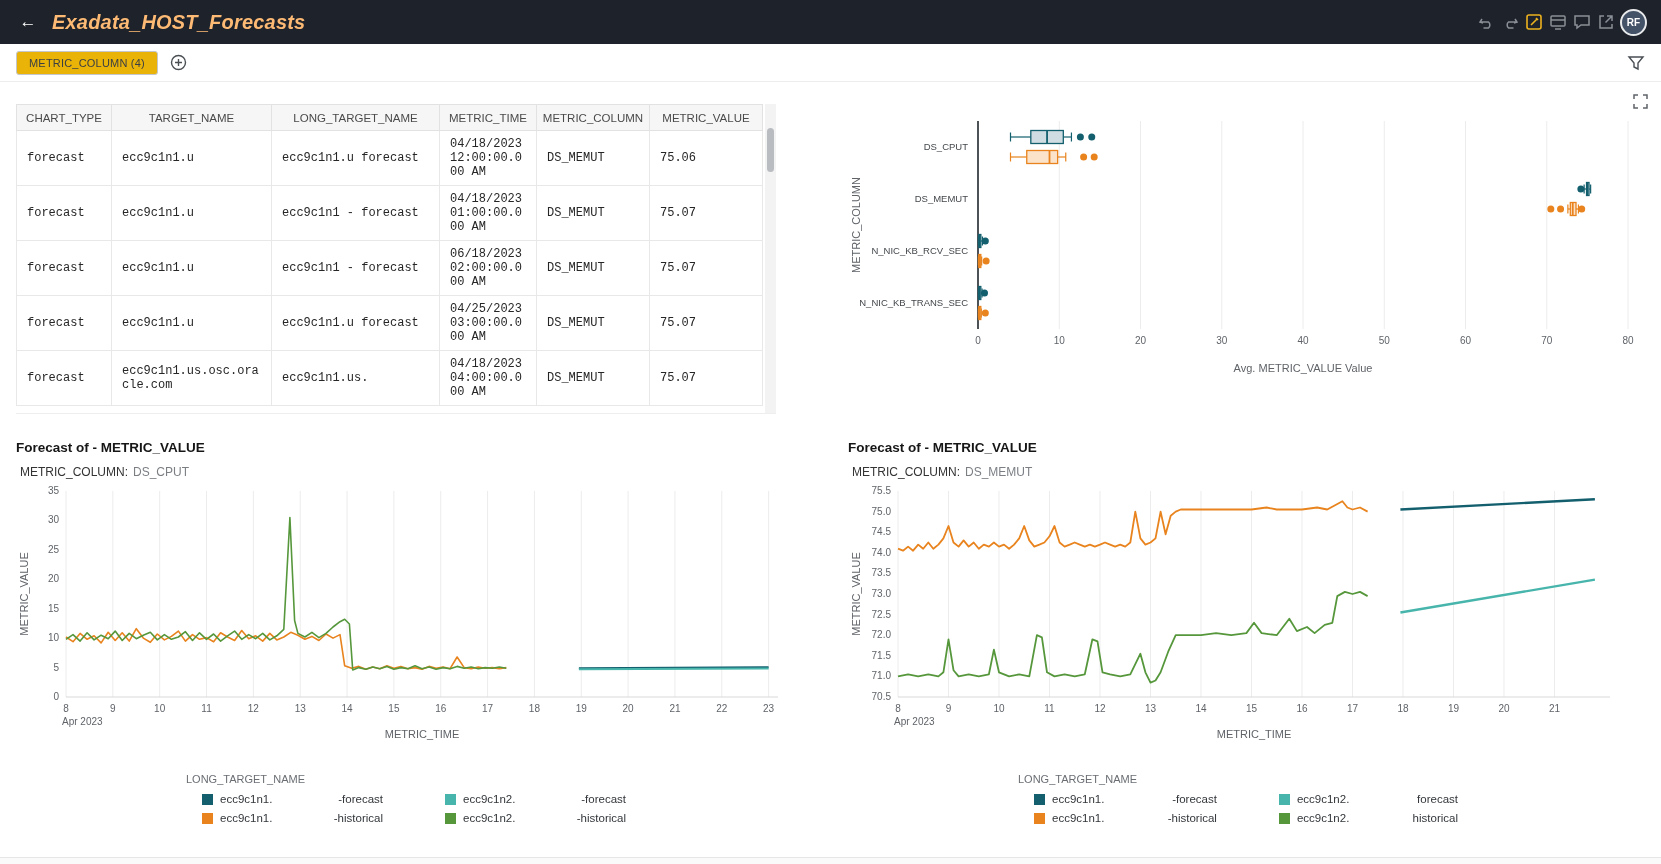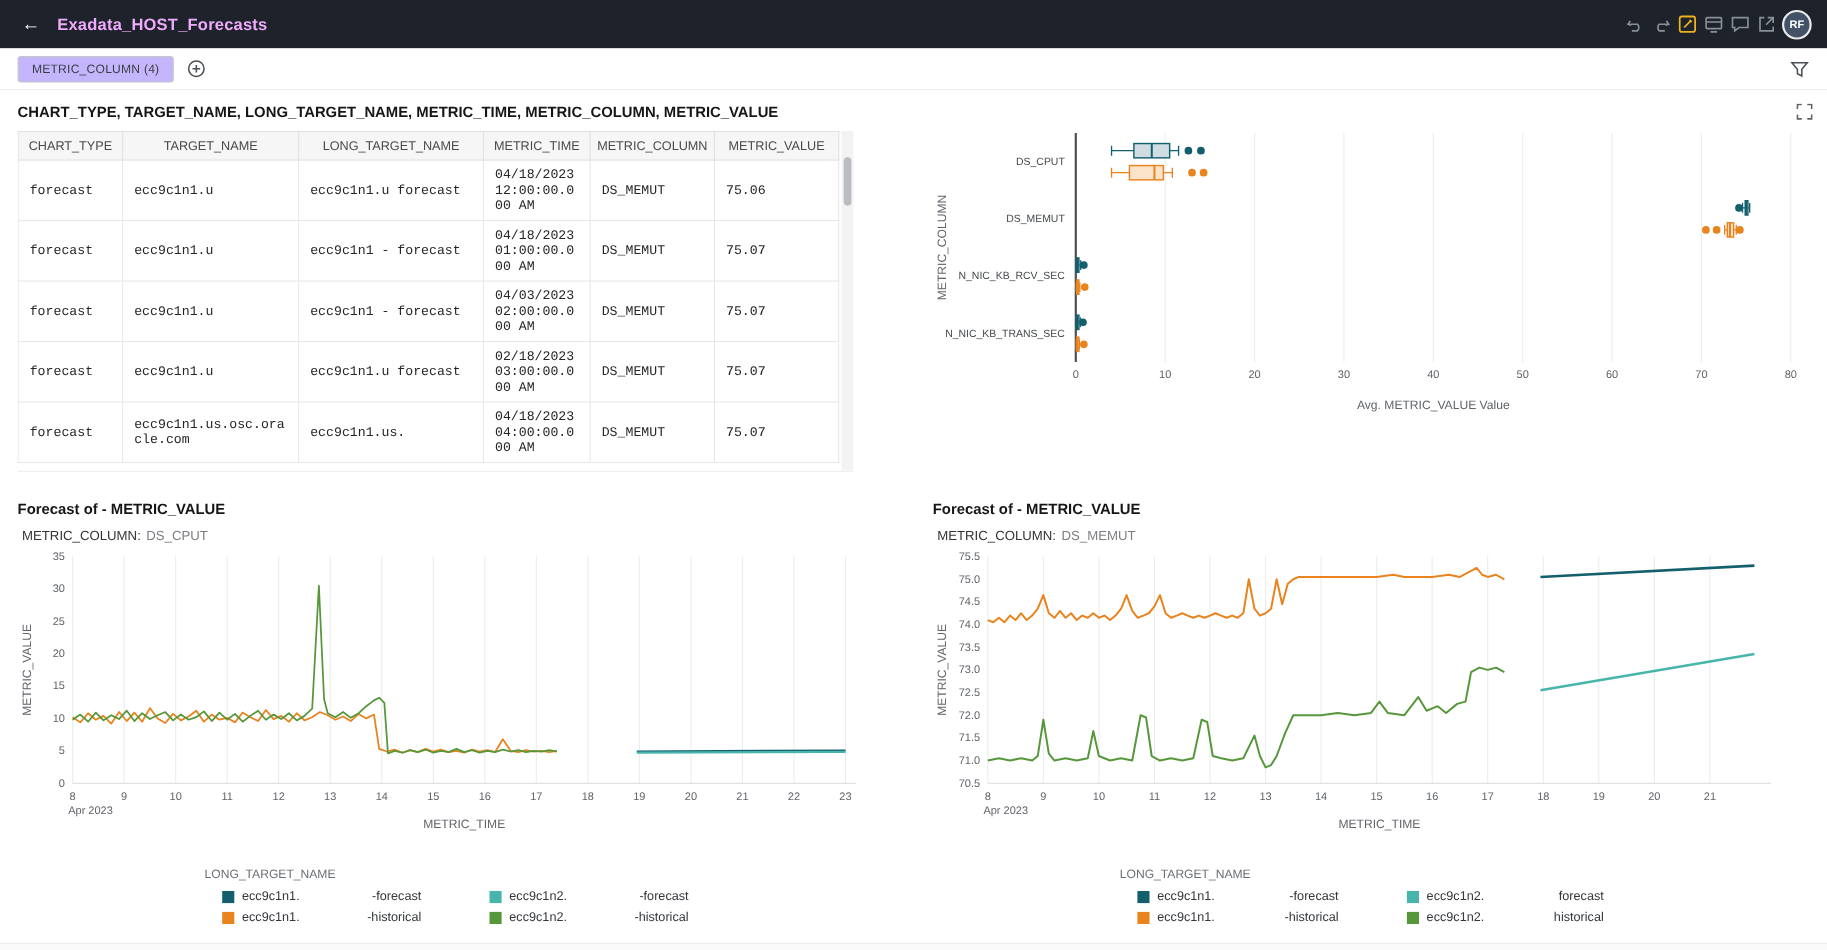--- a/index.html
+++ b/index.html
@@ -2,30 +2,30 @@
 <html><head>
 <meta charset="utf-8">
 <style>
   * { margin:0; padding:0; box-sizing:border-box; }
   html,body { width:1661px; height:864px; overflow:hidden; background:#fff;
     font-family:"Liberation Sans", sans-serif; color:#1a1a1a; }
 
   
   .app-header { height:44px; background:#1e222a; display:flex; align-items:center; padding:0 14px; }
   .back-btn { width:28px; height:28px; border:none; background:transparent; color:#fff; font-size:17px; cursor:pointer; margin-right:10px; }
-  .app-title { color:#f0abfc; font-size:15px; font-weight:600; letter-spacing:.2px; flex:0 0 auto; }
+  .app-title { color:#fdba74; font-size:20px; font-weight:600; letter-spacing:.2px; flex:0 0 auto;font-style:italic; }
   .header-right { margin-left:auto; display:flex; align-items:center; gap:4px;justify-content:flex-end; }
   .hicon { width:20px; height:20px; display:flex; align-items:center; justify-content:center; color:#8a9097; font-size:16px; cursor:pointer; }
   .hicon svg { display:block; }
   .avatar { width:27px; height:27px; border-radius:50%; background:#445268; border:2px solid #e8eaec;
     color:#fff; font-size:10px; font-weight:700; display:flex; align-items:center; justify-content:center; cursor:pointer; }
 
   
   .filter-bar { height:38px; display:flex; align-items:center; padding:0 16px; gap:12px; background:#fff; border-bottom:1px solid #ededed; }
-  .metric-pill { border:1px solid #c3c7cb; border-radius:3px; background:#c4b5fd; height:24px; padding:0 12px;
+  .metric-pill { border:1px solid #c3c7cb; border-radius:3px; background:#eab308; height:24px; padding:0 12px;
     font-size:11px; color:#3a3f44; letter-spacing:.2px; cursor:pointer; font-family:inherit; }
   .add-btn { border:none; background:transparent; cursor:pointer; color:#4a4f54; display:flex; }
   .funnel-btn { margin-left:auto; border:none; background:transparent; cursor:pointer; color:#4a4f54; display:flex; }
 
   
   .main { padding:12px 16px 0 16px; display:grid; grid-template-columns:806px 1fr; column-gap:26px; row-gap:26px; }
   .panel-title { font-size:13.5px; font-weight:700; color:#161616; }
   .panel-head { display:flex; align-items:flex-start; }
   .panel-head .expand { margin-left:auto; border:none; background:transparent; cursor:pointer; color:#5f6368; display:flex; }
 
@@ -114,21 +114,20 @@
   <button class="funnel-btn">
     <svg width="18" height="18" viewBox="0 0 18 18" fill="none" stroke="#4a4f54" stroke-width="1.4">
         <path d="M2 3 h14 L11 9 v6 l-4 -2 v-4 z"></path>
       </svg>
   </button>
 </div>
 
 <main class="main">
 
   <section>
-    <div class="panel-title">CHART_TYPE, TARGET_NAME, LONG_TARGET_NAME, METRIC_TIME, METRIC_COLUMN, METRIC_VALUE</div>
     <div class="table-wrap">
       <table class="data" id="data-table">
           <colgroup>
             <col style="width: 95px;">
             <col style="width: 160px;">
             <col style="width: 168px;">
             <col style="width: 97px;">
             <col style="width: 113px;">
             <col style="width: 113px;">
           </colgroup>
@@ -156,29 +155,29 @@
               <td>ecc9c1n1.u</td>
               <td>ecc9c1n1 - forecast</td>
               <td>04/18/2023 01:00:00.000 AM</td>
               <td>DS_MEMUT</td>
               <td class="num">75.07</td>
             </tr>
             <tr>
               <td>forecast</td>
               <td>ecc9c1n1.u</td>
               <td>ecc9c1n1 - forecast</td>
-              <td>04/03/2023 02:00:00.000 AM</td>
+              <td>06/18/2023 02:00:00.000 AM</td>
               <td>DS_MEMUT</td>
               <td class="num">75.07</td>
             </tr>
             <tr>
               <td>forecast</td>
               <td>ecc9c1n1.u</td>
               <td>ecc9c1n1.u forecast</td>
-              <td>02/18/2023 03:00:00.000 AM</td>
+              <td>04/25/2023 03:00:00.000 AM</td>
               <td>DS_MEMUT</td>
               <td class="num">75.07</td>
             </tr>
             <tr>
               <td>forecast</td>
               <td>ecc9c1n1.us.osc.oracle.com</td>
               <td>ecc9c1n1.us.</td>
               <td>04/18/2023 04:00:00.000 AM</td>
               <td>DS_MEMUT</td>
               <td class="num">75.07</td>

